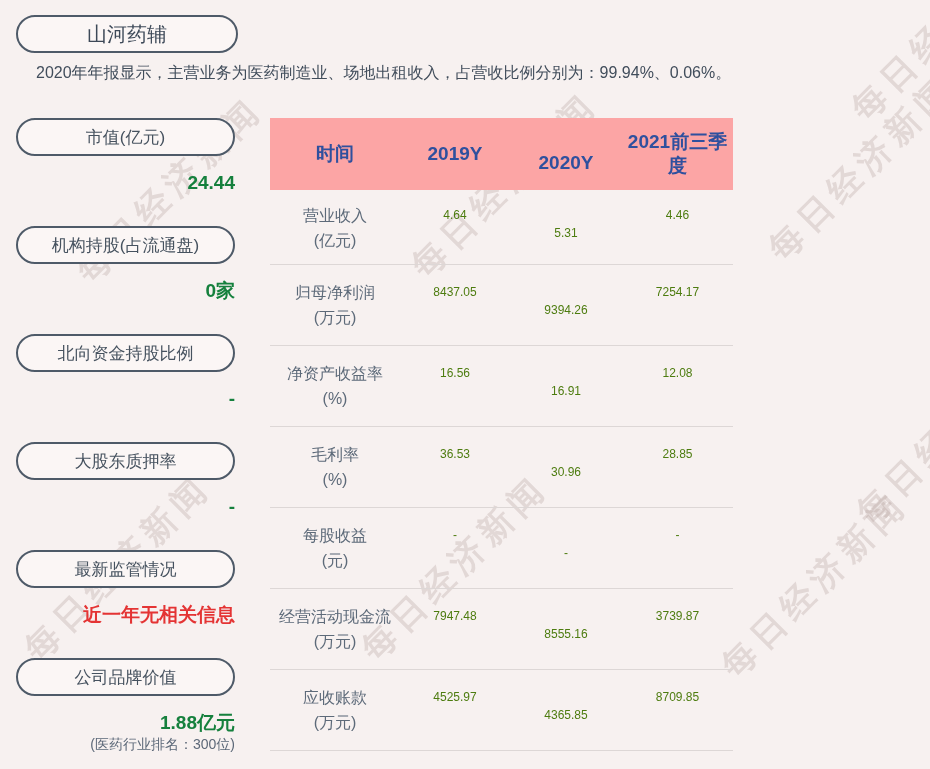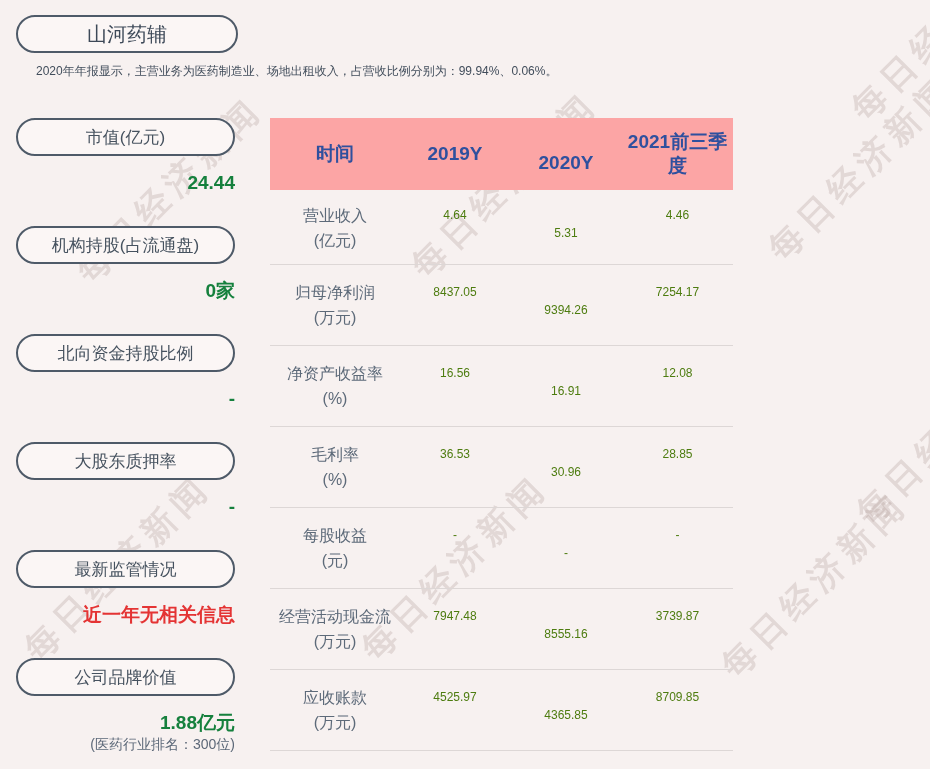--- a/index.html
+++ b/index.html
@@ -36,21 +36,21 @@
     border-radius: 20px;
     background: #fbf6f5;
     display: flex; align-items: center; justify-content: center;
   }
   .company-pill .company-name { font-size: 20px; color: #3d4958; }
 
   .subtitle {
     position: absolute;
     left: 36px; top: 63px; right: 12px;
     margin: 0;
-    font-size: 12px;
+    font-size: 16px;
     color: #414d5b;
     white-space: nowrap;
   }
 
   
   .sidebar { position: absolute; left: 16px; top: 118px; width: 219px; }
   .side-item { height: 108px; text-align: right; }
   .pill {
     height: 38px;
     box-sizing: border-box;

